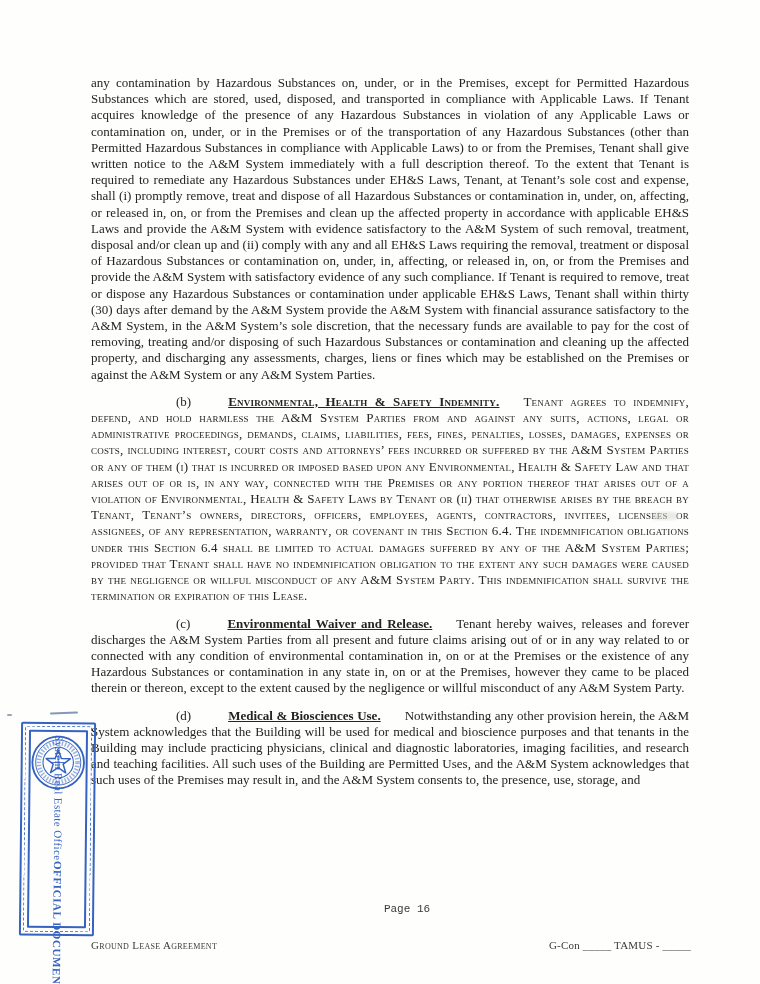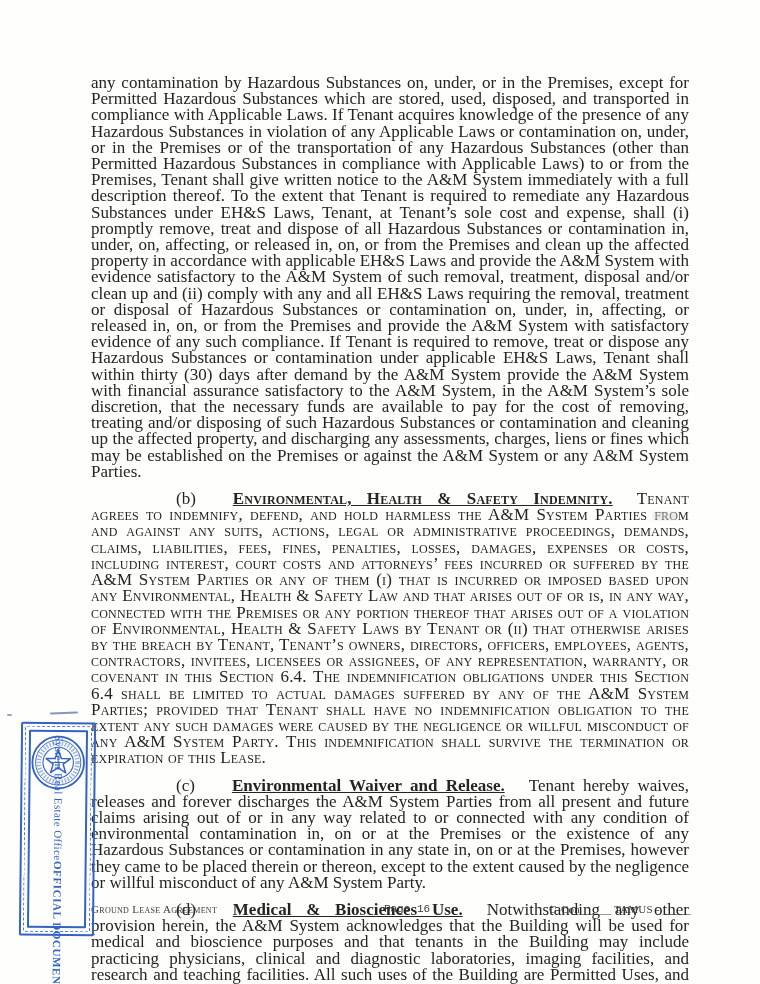--- a/index.html
+++ b/index.html
@@ -7,34 +7,34 @@
     width:760px;height:984px;position:relative;overflow:hidden;
     background:#fefefc;
     font-family:"Liberation Serif","DejaVu Serif",serif;
     color:#242422;
   }
   .doc{
     position:absolute;left:91px;top:75px;width:598px;
   }
   .doc p{
     margin:0 0 11px 0;
-    font-size:17px;line-height:16.2px;
+    font-size:13px;line-height:16.2px;
     text-align:justify;
   }
   p.indented{text-indent:85px;}
   .tab{display:inline-block;width:37px;}
   .heading{text-decoration:underline;font-weight:bold;}
   .body-after-heading{margin-left:24px;}
   .sc{font-variant:small-caps;letter-spacing:0.2px;}
   .footer{
     position:absolute;left:91px;top:903px;width:600px;
     display:flex;align-items:baseline;
     font-size:11px;color:#3a3a38;
   }
-  .footer .f-left{font-variant:small-caps;letter-spacing:0.3px;flex:0 0 auto;}
+  .footer .f-left{font-variant:small-caps;letter-spacing:0.3px;flex:0 0 auto;margin-top:36px;}
   .footer .f-center{position:absolute;left:16px;width:600px;text-align:center;font-family:Liberation Mono, monospace;}
   .footer .f-right{margin-left:auto;flex:0 0 auto;letter-spacing:0.2px;}
   
   .stamp{
     position:absolute;left:20px;top:722px;width:75px;height:214px;
     transform:rotate(0.6deg);
     color:#3563c2;
   }
   .stamp .outer{
     position:absolute;inset:0;

